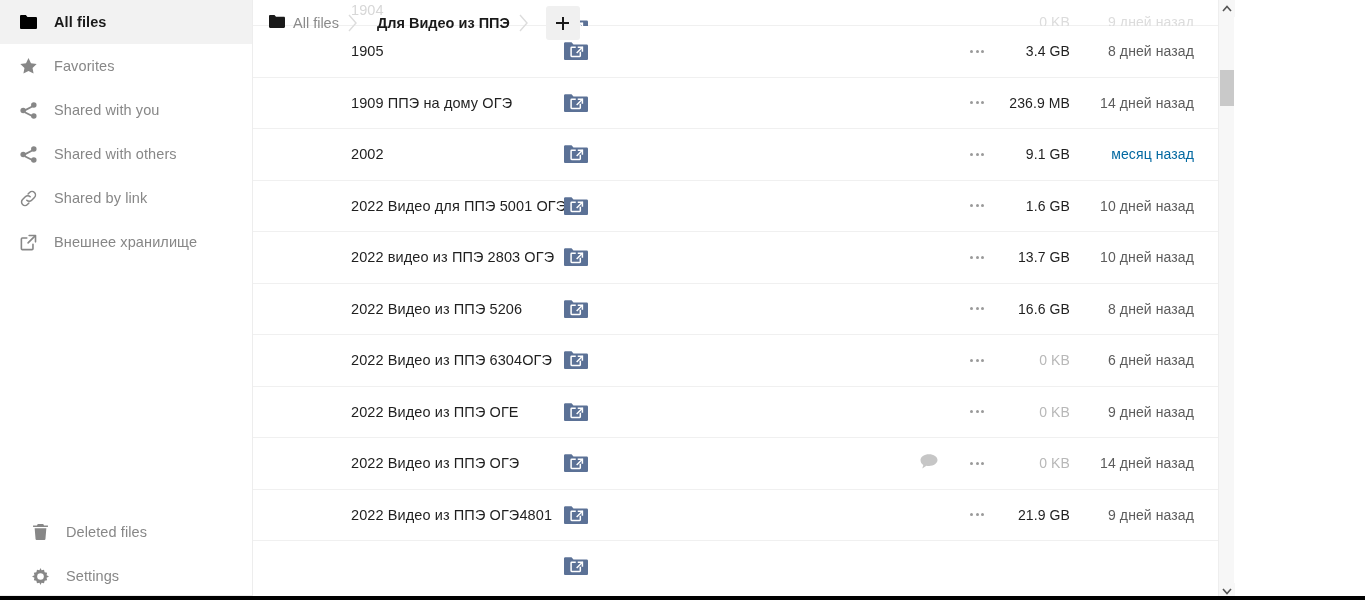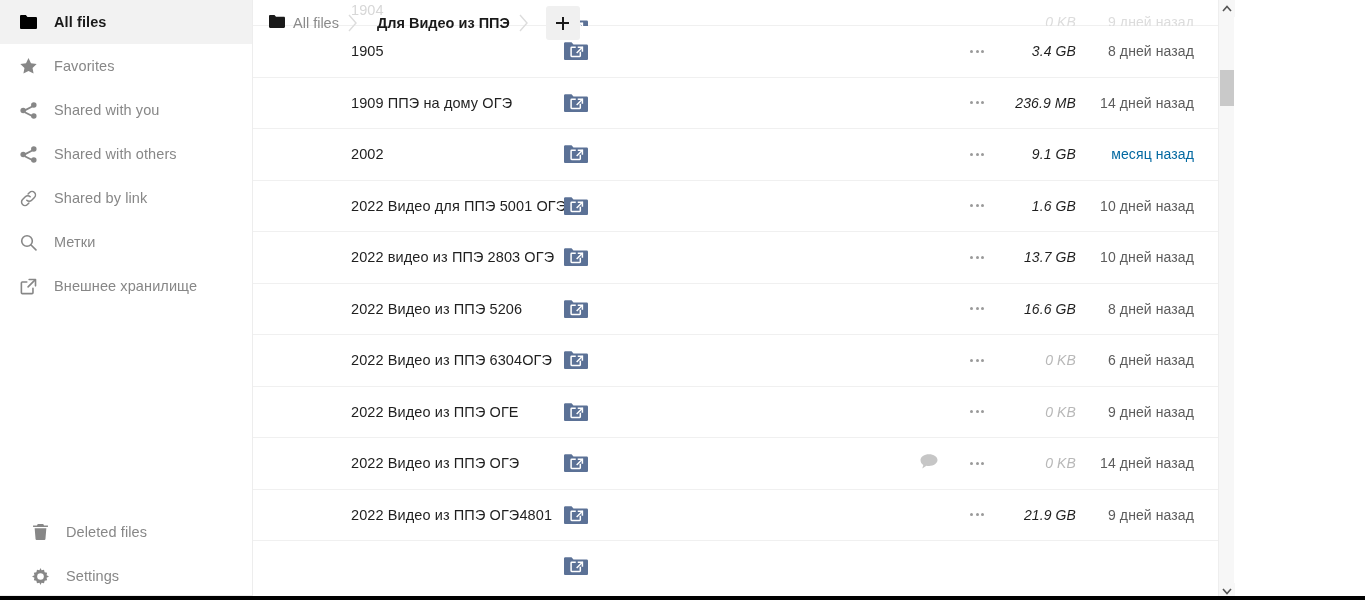--- a/index.html
+++ b/index.html
@@ -93,24 +93,24 @@
     transform: translateY(-50%);
     width: 30px; height: 22px;
     display: flex; align-items: center; justify-content: center;
     cursor: pointer;
   }
   .actions .dot {
     width: 3px; height: 3px; border-radius: 50%;
     background: #9a9a9a; margin: 0 1.3px;
   }
   .fsize {
-    position: absolute; right: 158px; top: 50%;
+    position: absolute; right: 164px; top: 50%;
     transform: translateY(-50%);
     font-size: 14px; color: #1f1f1f; text-align: left;
-    white-space: nowrap; letter-spacing: .1px; font-style: italic;
+    white-space: nowrap; letter-spacing: .1px;
   }
   .fsize.zero { color: #b8b8b8; }
   .fdate {
     position: absolute; right: 40px; top: 50%;
     transform: translateY(-50%);
     font-size: 14px; color: #5c5c5c; text-align: right;
     white-space: nowrap; letter-spacing: .1px;
   }
   .fdate.faded { color: #0369a1; }
   .row.partial-top .fsize,
@@ -231,31 +231,20 @@
         <div class="nav-item">
           <span class="nav-ico">
             <svg width="17" height="17" viewBox="0 0 16 16">
               <g fill="none" stroke="#878787" stroke-width="1.4" stroke-linecap="round">
                 <path d="M6.4 9.6a3.2 3.2 0 004.6 0l2.6-2.6a3.25 3.25 0 00-4.6-4.6L7.6 3.8"></path>
                 <path d="M9.6 6.4a3.2 3.2 0 00-4.6 0L2.4 9a3.25 3.25 0 004.6 4.6l1.4-1.4"></path>
               </g>
             </svg>
           </span>
           <span class="nav-label">Shared by link</span>
-        </div>
-        <div class="nav-item">
-          <span class="nav-ico">
-            <svg width="17" height="17" viewBox="0 0 16 16">
-              <g fill="none" stroke="#878787" stroke-width="1.5" stroke-linecap="round">
-                <circle cx="6.6" cy="6.6" r="5"></circle>
-                <path d="M10.4 10.4L15 15"></path>
-              </g>
-            </svg>
-          </span>
-          <span class="nav-label">Метки</span>
         </div>
         <div class="nav-item">
           <span class="nav-ico">
             <svg width="17" height="17" viewBox="0 0 16 16">
               <g fill="none" stroke="#878787" stroke-width="1.5" stroke-linecap="round" stroke-linejoin="round">
                 <path d="M8.6 1.4H14.6V7.4"></path>
                 <path d="M14.2 1.8L7.6 8.4"></path>
                 <path d="M12.2 9.6v4.2a.9.9 0 01-.9.9H2.2a.9.9 0 01-.9-.9V4.7a.9.9 0 01.9-.9h4.2"></path>
               </g>
             </svg>

